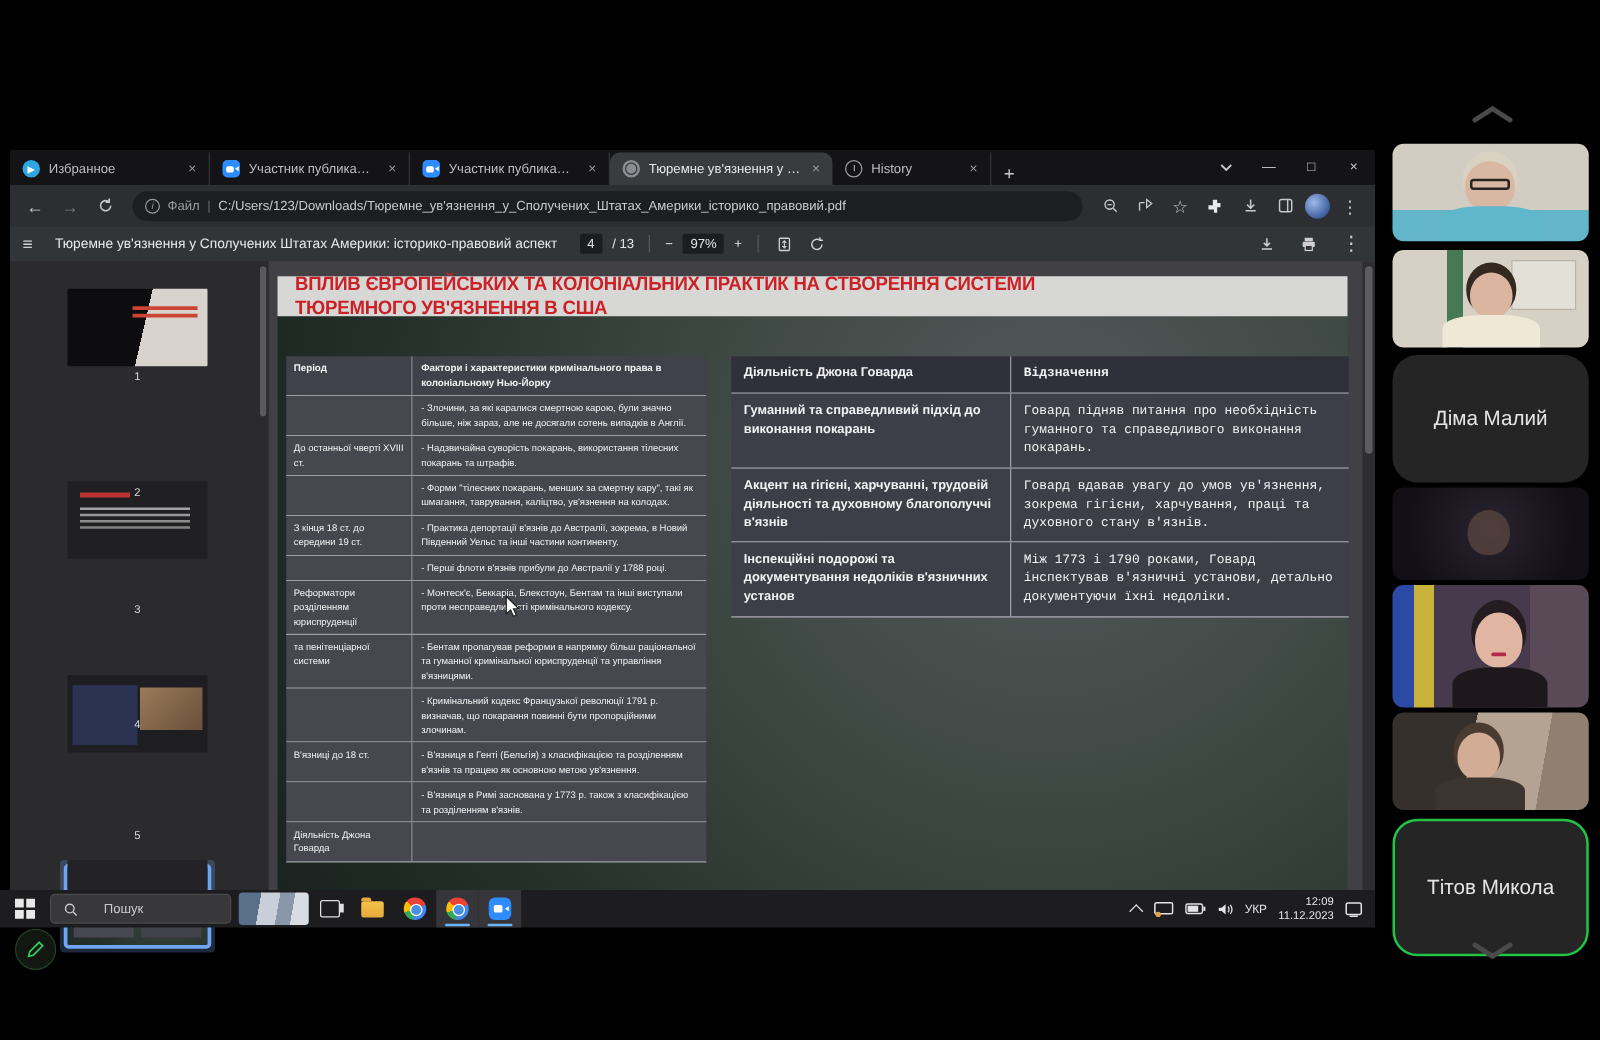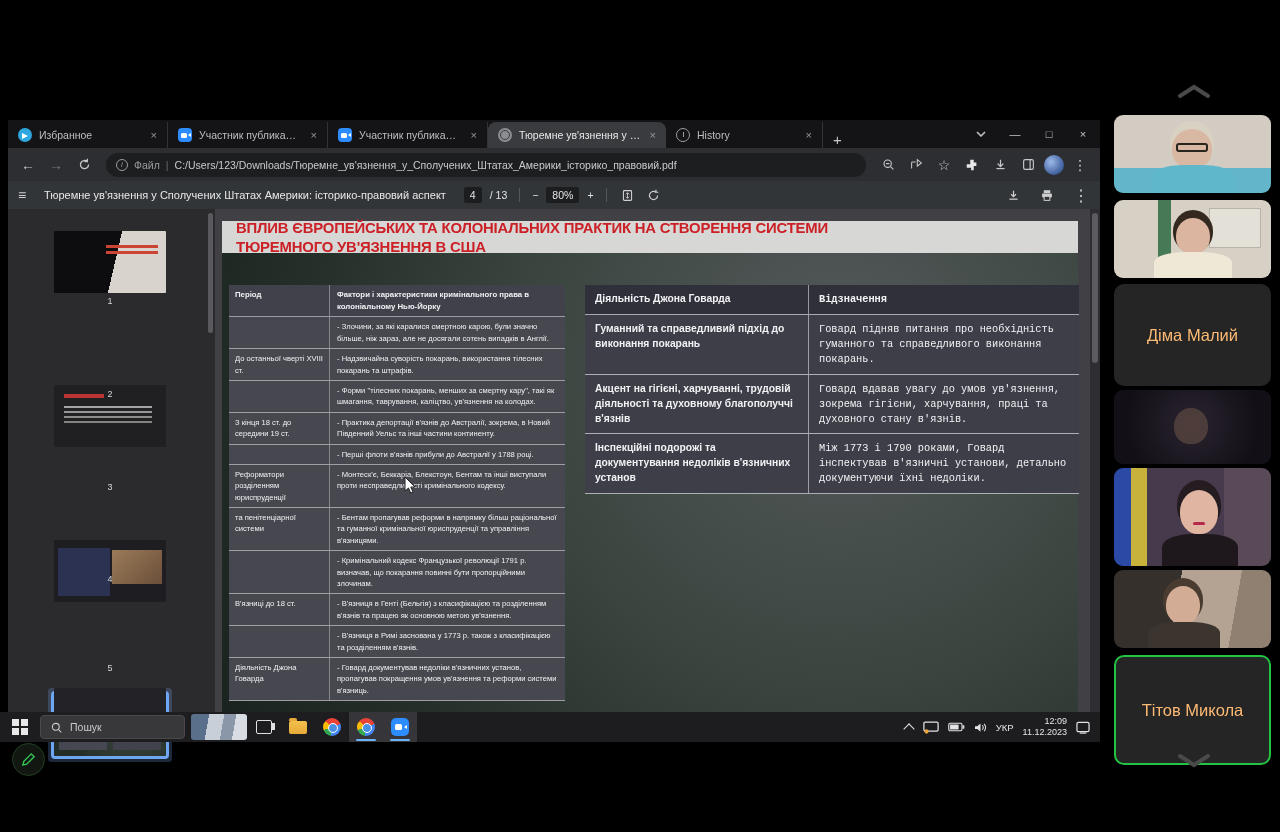--- a/index.html
+++ b/index.html
@@ -110,21 +110,21 @@
 
   
   #cursor { left:404px; top:476px; width:14px; height:20px; z-index:50; }
 
   
   #taskbar { left:0; top:712px; width:1100px; height:30px; background:#1d1d1f; display:flex; align-items:center; }
   .tb-start { width:40px; height:30px; display:flex; align-items:center; justify-content:center; }
   .win-logo { display:grid; grid-template-columns:7px 7px; grid-template-rows:7px 7px; gap:1.5px; }
   .win-logo i { background:#e8e8e8; }
   #tb-search { width:145px; height:24px; background:#38383a; border:1px solid #4a4a4c; border-radius:4px;
-               display:flex; align-items:center; gap:8px; padding:0 10px; color:#c9c9cc; font-size:10.5px; }
+               display:flex; align-items:center; gap:21px; padding:0 10px; color:#c9c9cc; font-size:10.5px; }
   #tb-widget { width:56px; height:26px; margin-left:6px; border-radius:3px; overflow:hidden;
                background:linear-gradient(100deg,#5a6f8a 0 30%, #c8cfd8 30% 55%, #8a97a8 55% 75%, #d8dde4 75%); }
   .tb-icon { width:34px; height:30px; display:flex; align-items:center; justify-content:center; position:relative; }
   .tb-icon.open:after { content:""; position:absolute; bottom:1px; left:7px; width:20px; height:2.5px; background:#6cb2f5; border-radius:2px; }
   .tb-icon.open { background:#36363a; }
   .taskview { width:16px; height:14px; border:1.5px solid #e0e0e0; border-radius:2px; position:relative; }
   .taskview:after { content:""; position:absolute; right:-4px; top:2px; width:3px; height:7px; background:#e0e0e0; }
   .folder { width:18px; height:13px; background:linear-gradient(#f3c14b,#e8a93a); border-radius:2px; position:relative; }
   .folder:before { content:""; position:absolute; left:0; top:-3px; width:8px; height:3px; background:#e8a93a; border-radius:2px 2px 0 0; }
   .chrome { width:18px; height:18px; border-radius:50%;
@@ -138,21 +138,21 @@
   .tray-chev { width:10px; height:10px; position:relative; }
   .tray-chev:before { content:""; position:absolute; left:1px; top:3px; width:7px; height:7px;
                       border-left:1.5px solid #e4e4e6; border-top:1.5px solid #e4e4e6; transform:rotate(45deg); }
   .tray-lang { font-size:9.5px; }
   .tray-clock { font-size:9px; text-align:right; line-height:1.25; }
 
   
   .ztile { left:1114px; width:157px; border-radius:9px; overflow:hidden; }
   .ztile.video { background:#2a2a2a; }
   .nametile { background:#252526; display:flex; align-items:center; justify-content:center;
-              color:#fdba74; font-size:16.5px; border-radius:10px; }
+              color:#e5e5e5; font-size:16.5px; border-radius:20px; }
   .nametile.speaking { border:2.5px solid #23c343; }
   .chev { left:1174px; width:40px; height:18px; }
   .chev svg { display:block; }
 
   .face { position:absolute; border-radius:50% 50% 46% 46%; }
   .torso { position:absolute; border-radius:40% 40% 0 0; }
 
   
   #annot { left:12px; top:743px; width:33px; height:33px; border-radius:50%; background:#121712;
            border:1px solid #234023; display:flex; align-items:center; justify-content:center; }
@@ -178,21 +178,21 @@
       <div class="tab" style="width:160px">
         <span class="favicon fav-zoom"></span>
         <span class="tlabel">Участник публикации - Zoom</span>
         <span class="close">×</span>
       </div>
       <div class="tab active" style="width:178px">
         <span class="favicon fav-globe"></span>
         <span class="tlabel">Тюремне ув'язнення у Сполуч</span>
         <span class="close">×</span>
       </div>
-      <div class="tab" style="width:157px">
+      <div class="tab" style="width:127px">
         <span class="favicon fav-clock"></span>
         <span class="tlabel">History</span>
         <span class="close">×</span>
       </div>
       <div class="newtab-btn">+</div>
       <div id="wincontrols">
         <div class="winbtn">
           <svg width="10" height="6" viewBox="0 0 10 6">
               <path d="M1 1l4 4 4-4" stroke="#c8c8cc" stroke-width="1.5" fill="none"></path>
             </svg>
@@ -251,21 +251,21 @@
     </div>
 
     <div id="pdfbar" class="abs">
       <div class="burger">≡</div>
       <div id="pdf-title">Тюремне ув'язнення у Сполучених Штатах Америки: історико-правовий аспект</div>
       <div class="pdf-ctr">
         <span class="pgbox">4</span>
         <span>/ 13</span>
         <span class="vsep"></span>
         <span>−</span>
-        <span class="pgbox">80%</span>
+        <span class="pgbox">97%</span>
         <span>+</span>
         <span class="vsep"></span>
         <span class="pdficon">
           <svg width="13" height="13" viewBox="0 0 16 16">
               <rect x="3" y="2" width="10" height="12" rx="1" stroke="#d0d0d2" stroke-width="1.3" fill="none"></rect>
               <path d="M8 5v6M6 6.5L8 4.5l2 2M6 9.5l2 2 2-2" stroke="#d0d0d2" stroke-width="1.1" fill="none"></path>
             </svg>
         </span>
         <span class="pdficon">
           <svg width="13" height="13" viewBox="0 0 16 16">
@@ -355,21 +355,20 @@
             <div class="lrow">
                 <div class="lc1">В'язниці до 18 ст.</div>
                 <div class="lc2">- В'язниця в Генті (Бельгія) з класифікацією та розділенням в'язнів та працею як основною метою ув'язнення.</div>
               </div>
             <div class="lrow">
                 <div class="lc1"></div>
                 <div class="lc2">- В'язниця в Римі заснована у 1773 р. також з класифікацією та розділенням в'язнів.</div>
               </div>
             <div class="lrow">
                 <div class="lc1">Діяльність Джона Говарда</div>
-                <div class="lc2">- Говард документував недоліки в'язничних установ, пропагував покращення умов ув'язнення та реформи системи в'язниць.</div>
               </div>
           </div>
 
           <div id="rtable">
             <div class="rrow head">
               <div class="rc1">Діяльність Джона Говарда</div>
               <div class="rc2" style="font-weight:700">Відзначення</div>
             </div>
             <div class="rrow">
                 <div class="rc1">Гуманний та справедливий підхід до виконання покарань</div>

